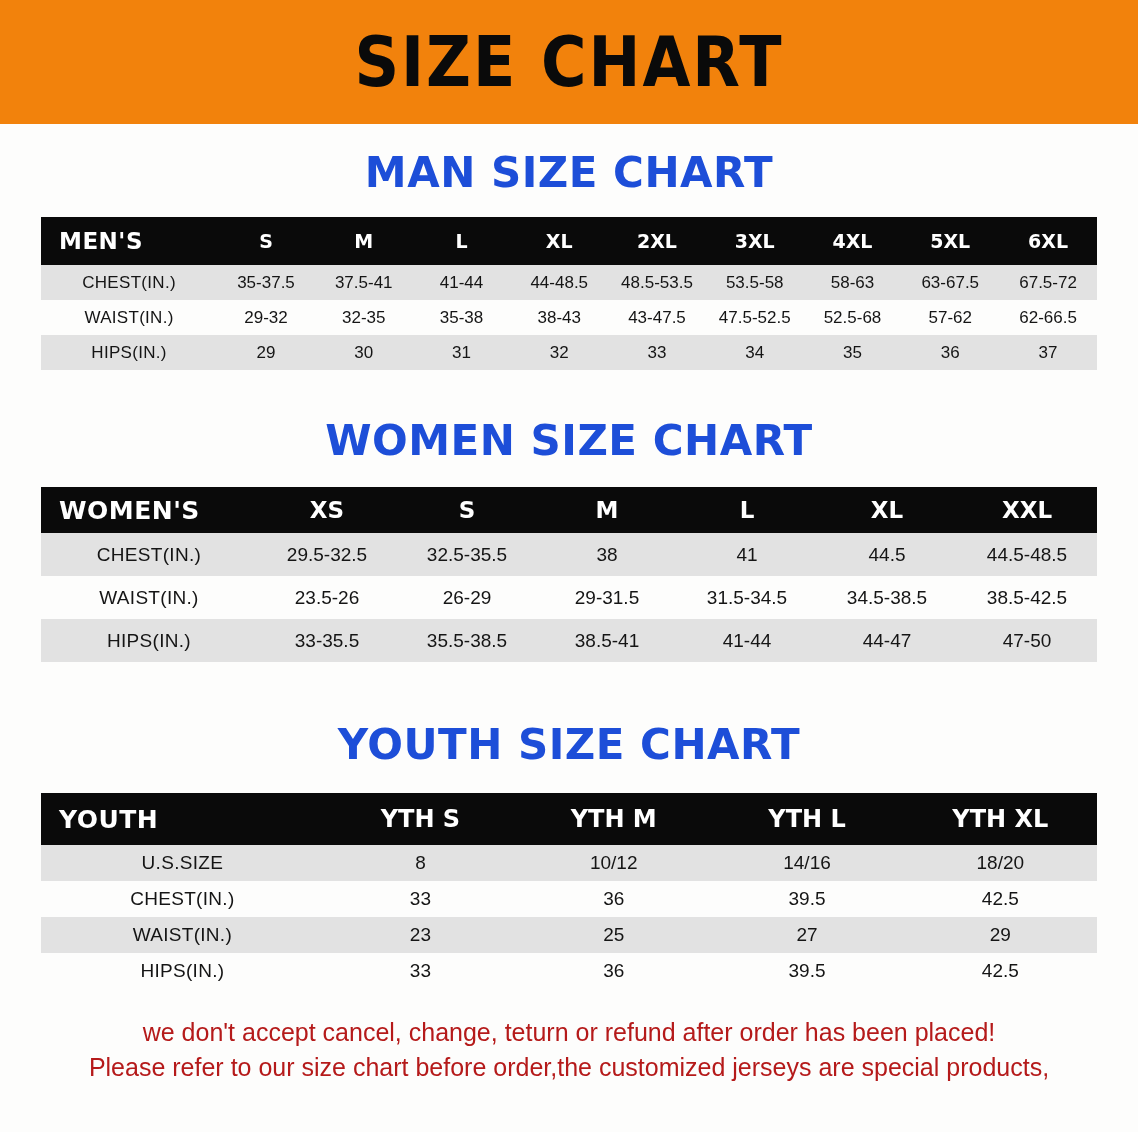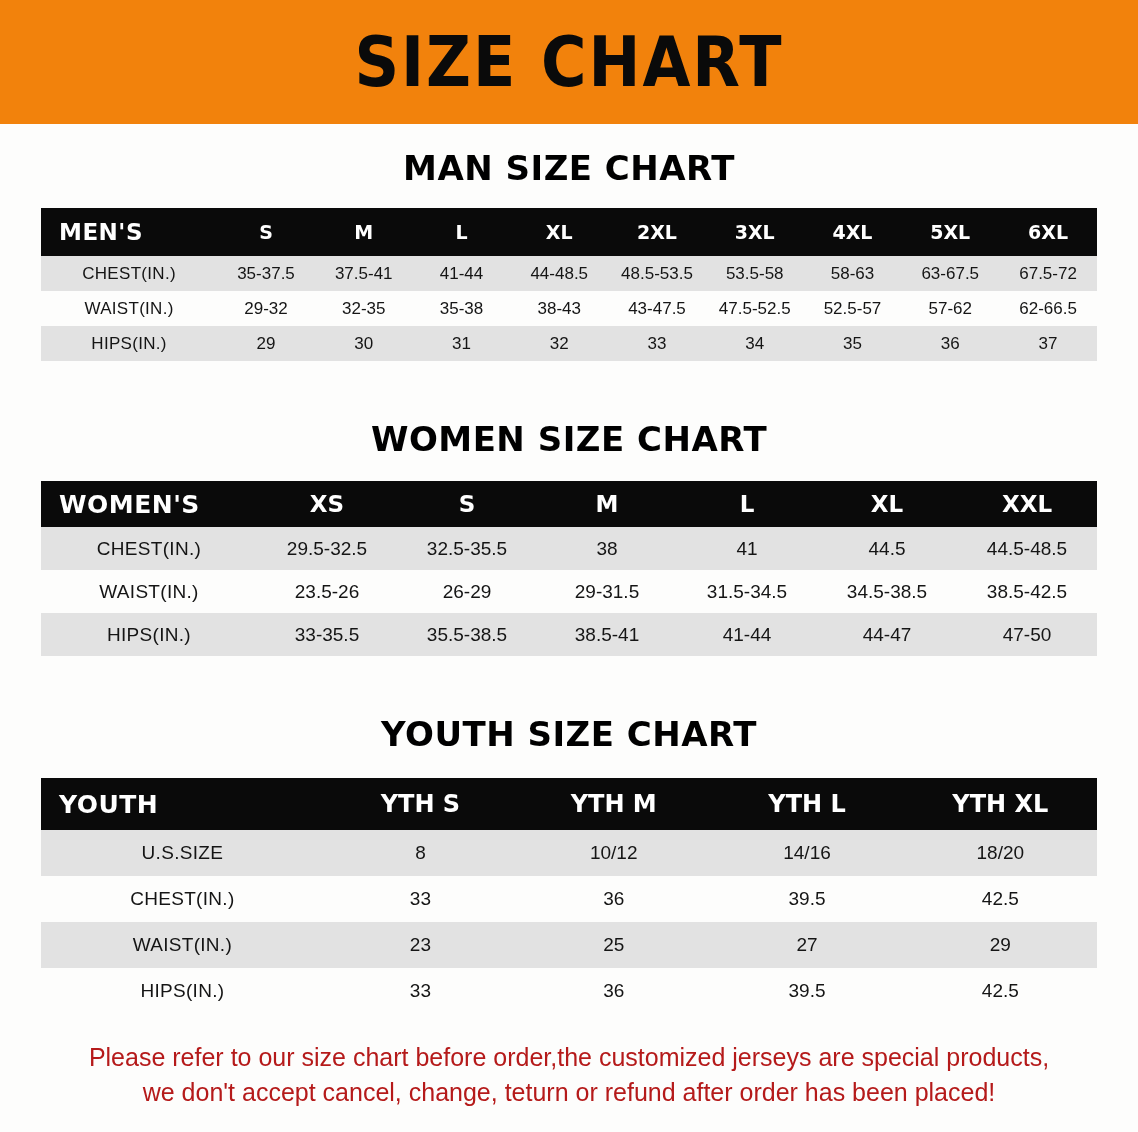--- a/index.html
+++ b/index.html
@@ -40,26 +40,26 @@
     color: #0a0a0a;
     line-height: 1;
     transform: scaleY(1.12);
   }
 
   
   .section-title {
     text-align: center;
     font-family: "DejaVu Sans", sans-serif;
     font-weight: 700;
-    font-size: 34px;
+    font-size: 42px;
     letter-spacing: 0.5px;
-    color: #000000;
+    color: #1d4ed8;
   }
   .t-man    { margin-top: 24px; margin-bottom: 20px; }
-  .t-women  { margin-top: 58px; margin-bottom: 22px; }
+  .t-women  { margin-top: 46px; margin-bottom: 22px; }
   .t-youth  { margin-top: 58px; margin-bottom: 24px; }
 
   
   table {
     border-collapse: collapse;
     table-layout: fixed;
     margin: 0 auto;
   }
   .tbl-men   { width: 1056px; }
   .tbl-women { width: 1056px; }
@@ -92,21 +92,21 @@
     font-weight: 400;
     color: #151515;
     padding: 0;
   }
   tbody td.rowlabel {
     letter-spacing: 0.3px;
   }
 
   .tbl-men tbody td   { height: 35px; font-size: 17px; }
   .tbl-women tbody td { height: 43px; font-size: 19px; }
-  .tbl-youth tbody td { height: 46px; font-size: 19px; }
+  .tbl-youth tbody td { height: 36px; font-size: 19px; }
 
   .tbl-men tbody td.rowlabel   { font-size: 17px; }
   .tbl-women tbody td.rowlabel { font-size: 19px; }
   .tbl-youth tbody td.rowlabel { font-size: 19px; }
 
   tbody tr.shade td { background: #e2e2e2; }
   tbody tr.plain td { background: #fdfdfc; }
 
   
   .note {
@@ -163,21 +163,21 @@
         <td>67.5-72</td>
       </tr>
       <tr class="plain">
         <td class="rowlabel">WAIST(IN.)</td>
         <td>29-32</td>
         <td>32-35</td>
         <td>35-38</td>
         <td>38-43</td>
         <td>43-47.5</td>
         <td>47.5-52.5</td>
-        <td>52.5-57</td>
+        <td>52.5-68</td>
         <td>57-62</td>
         <td>62-66.5</td>
       </tr>
       <tr class="shade">
         <td class="rowlabel">HIPS(IN.)</td>
         <td>29</td>
         <td>30</td>
         <td>31</td>
         <td>32</td>
         <td>33</td>
@@ -278,17 +278,17 @@
         <td class="rowlabel">HIPS(IN.)</td>
         <td>33</td>
         <td>36</td>
         <td>39.5</td>
         <td>42.5</td>
       </tr>
     </tbody>
   </table>
 
   <div class="note">
+    <span class="line">we don't accept cancel, change, teturn or refund after order has been placed!</span>
     <span class="line">Please refer to our size chart before order,the customized jerseys are special products,</span>
-    <span class="line">we don't accept cancel, change, teturn or refund after order has been placed!</span>
   </div>
 
 </div>
 
 </body></html>

